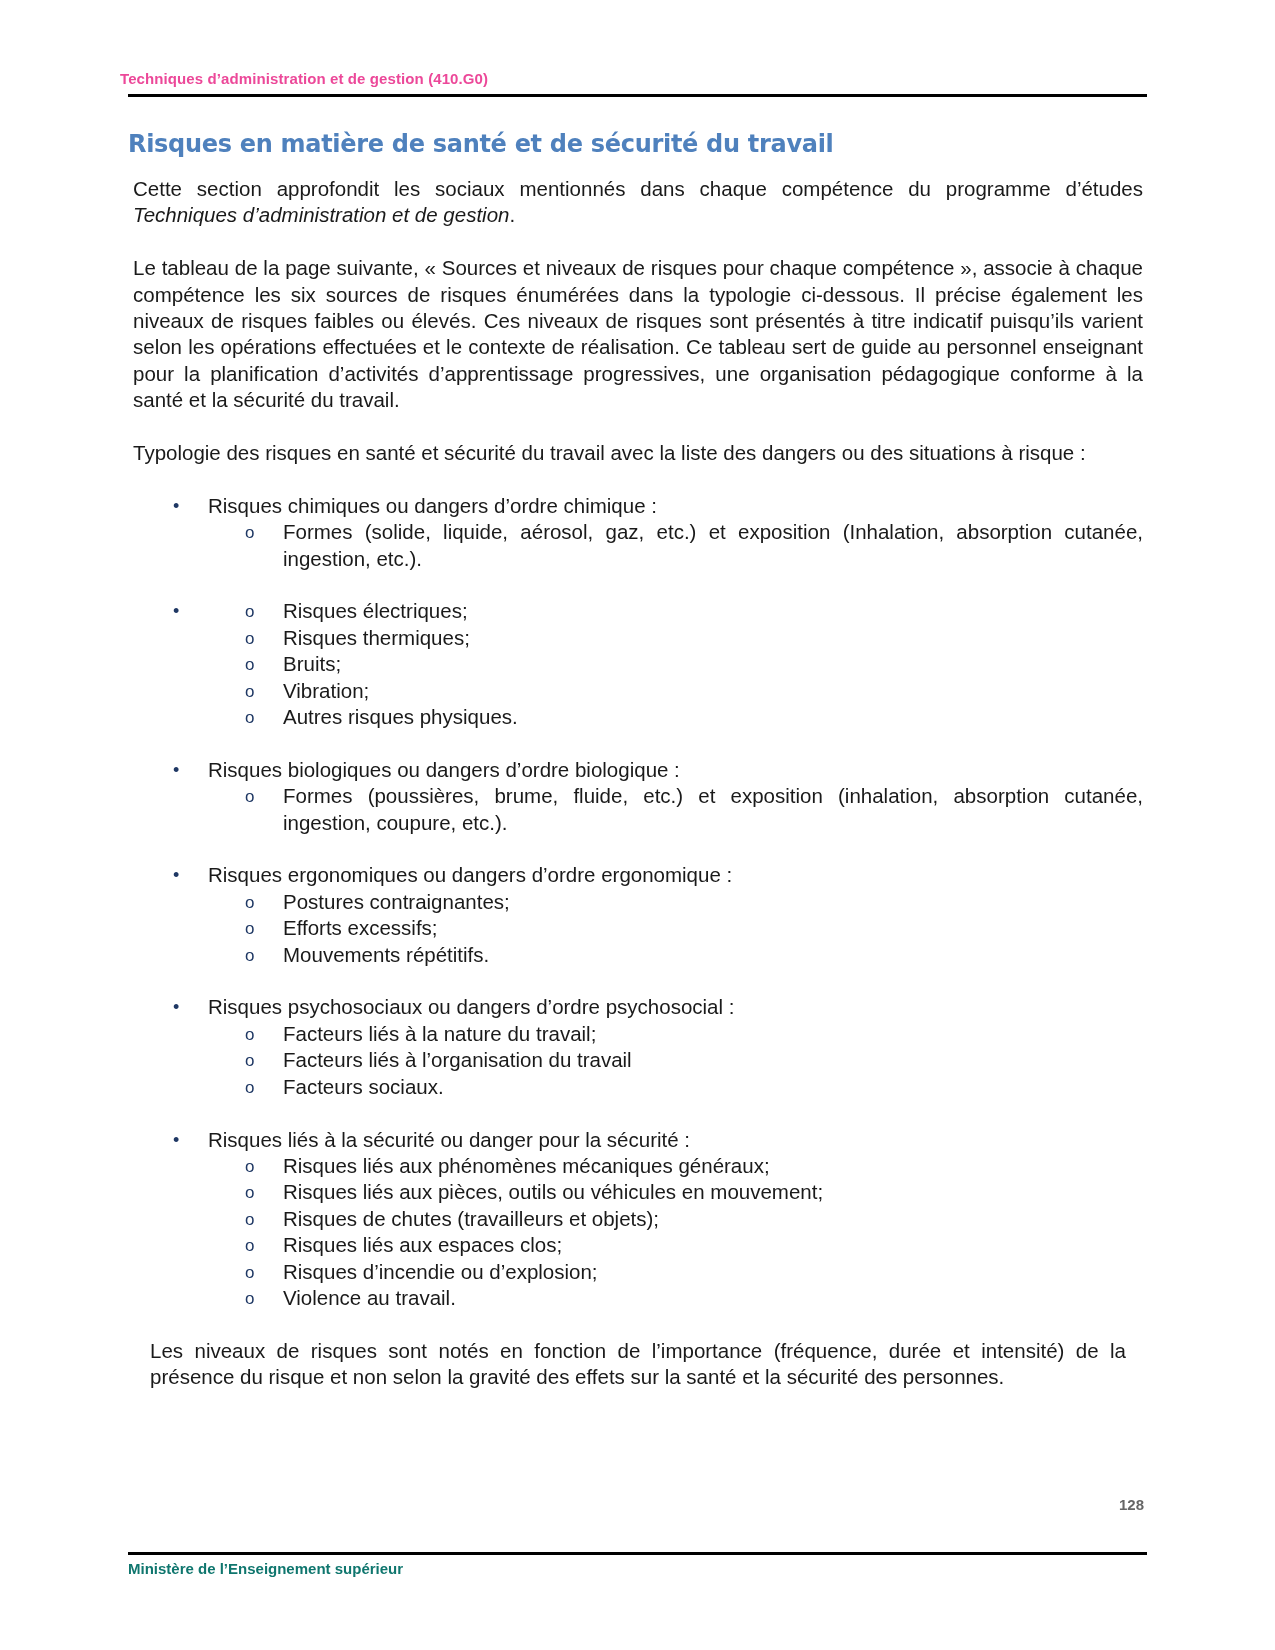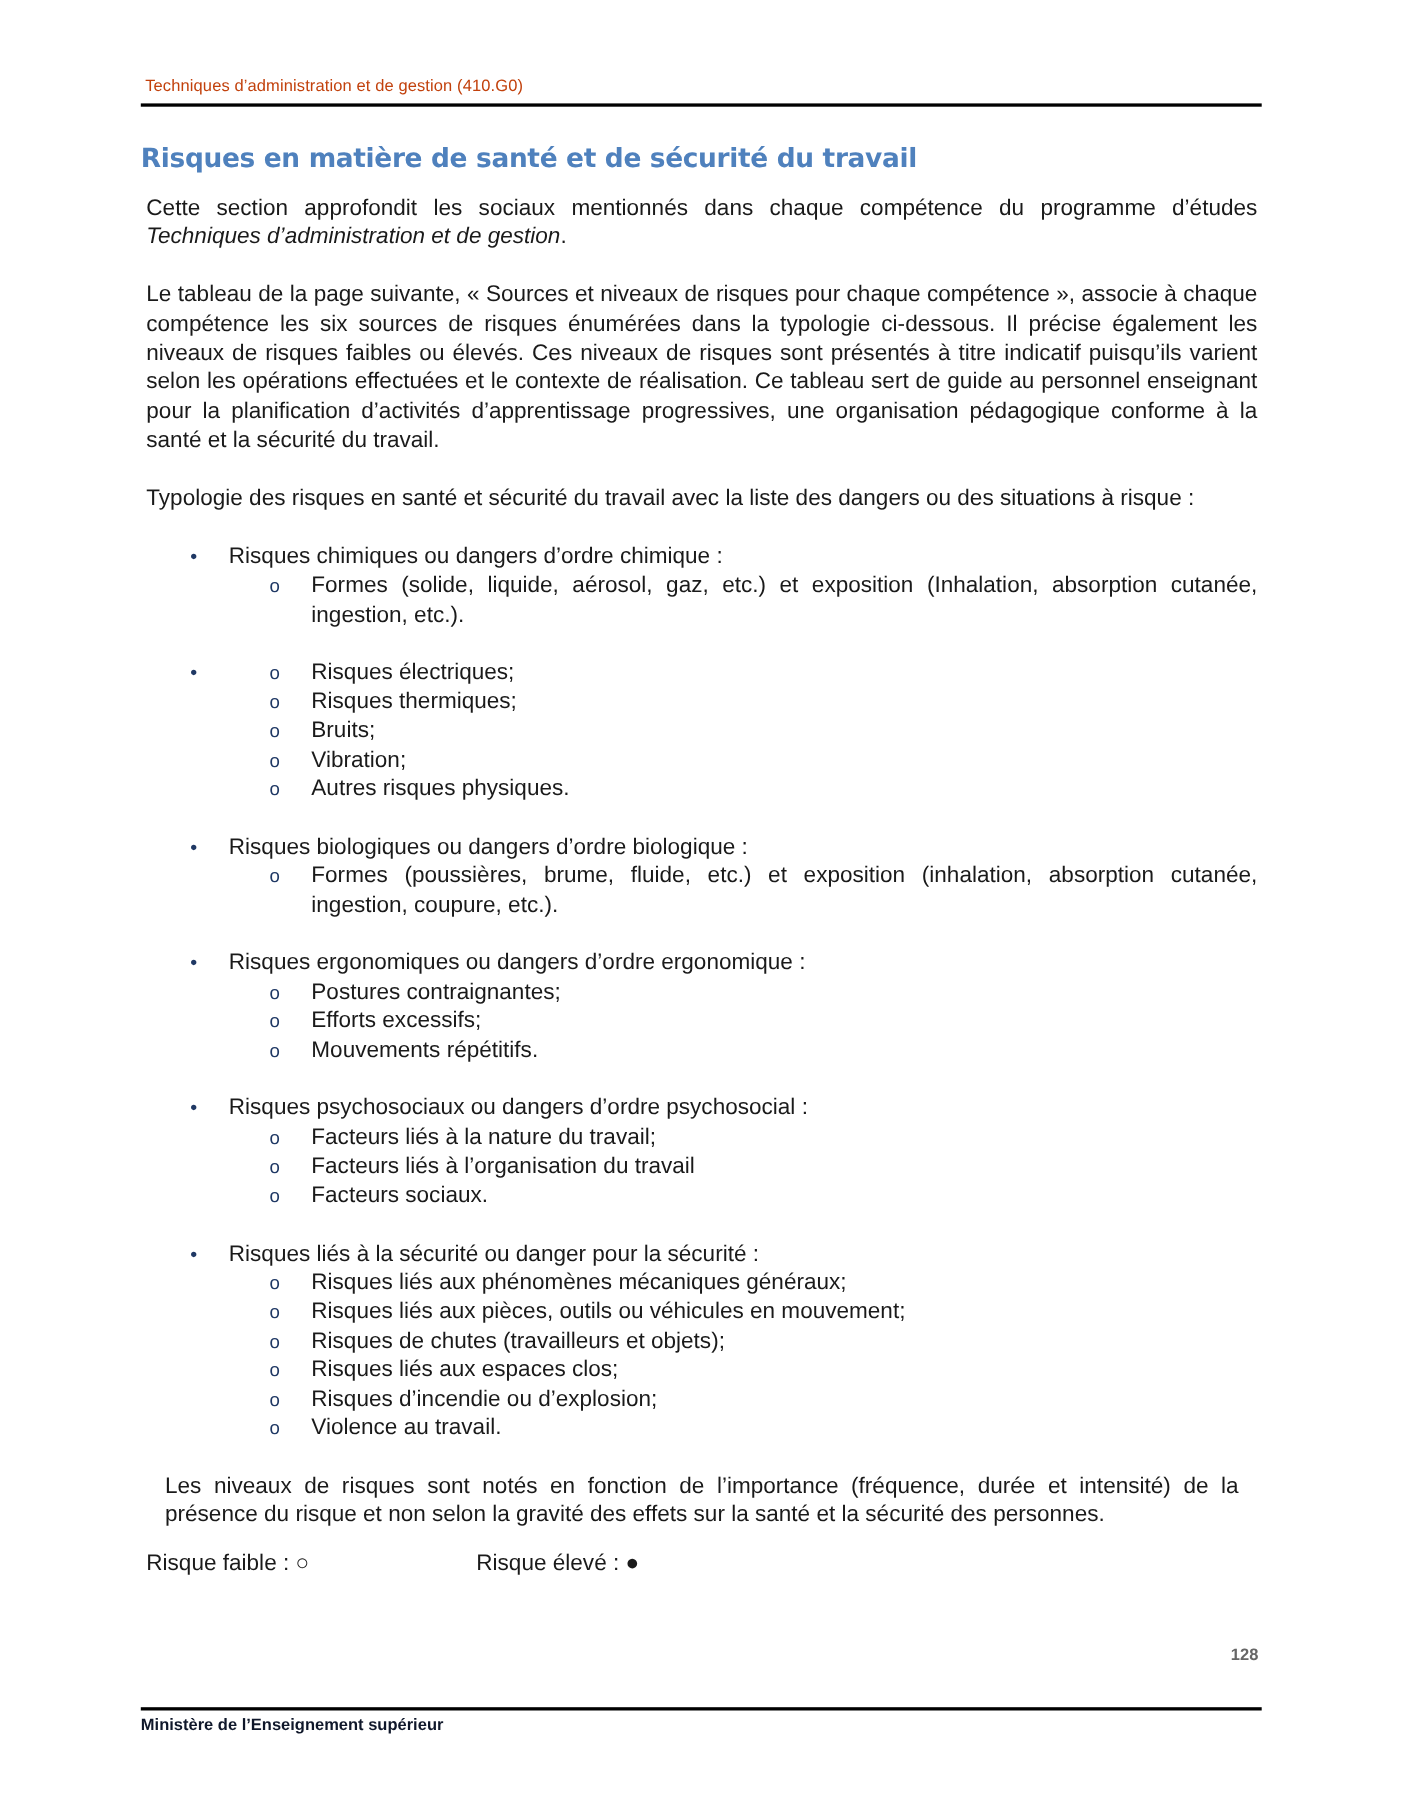--- a/index.html
+++ b/index.html
@@ -1,35 +1,35 @@
 <!DOCTYPE html>
 <html><head>
   <meta charset="utf-8">
   <style>
     html, body { margin: 0; padding: 0; background: #ffffff; }
     body { width: 1275px; height: 1650px; position: relative; overflow: hidden;
            font-family: "Liberation Sans", sans-serif; color: #1a1a1a; }
-    .header-text { position: absolute; left: 132px; top: 70px; font-size: 15px; font-weight: normal; color: #c2410c; letter-spacing: 0.1px; }
+    .header-text { position: absolute; left: 120px; top: 70px; font-size: 15px; font-weight: bold; color: #ec4899; letter-spacing: 0.1px; }
     .header-rule { position: absolute; left: 128px; top: 94px; width: 1019px; height: 3px; background: #000; }
     .page-title { position: absolute; left: 128px; top: 130px; font-family: "DejaVu Sans", sans-serif; font-weight: bold; font-size: 24px; color: #4f81bd; letter-spacing: -0.3px; }
     .content { position: absolute; left: 133px; top: 176px; width: 1010px; font-size: 20.5px; line-height: 26.4px; }
     .para { margin: 0 0 26.4px 0; text-align: justify; }
     .para .it { font-style: italic; }
     ul.main { list-style: none; margin: 0; padding: 0; }
     ul.main > li { position: relative; padding-left: 75px; margin-bottom: 26.4px; }
     .bullet { position: absolute; left: 40px; top: 0; color: #1f3864; font-size: 18px; }
     ul.sub { list-style: none; margin: 0; padding: 0; }
     ul.sub > li { position: relative; padding-left: 75px; text-align: justify; }
     .subbullet { position: absolute; left: 112px; margin-left: -75px; color: #1f3864; font-size: 17px; top: 1px; }
     .niveaux-title { font-weight: bold; margin-top: -4px; }
     .legend-row { margin-top: 10px; }
     .legend-row span.lg { display: inline-block; }
     .legend-faible { width: 300px; }
     .footer-rule { position: absolute; left: 128px; top: 1552px; width: 1019px; height: 3px; background: #000; }
-    .footer-left { position: absolute; left: 128px; top: 1560px; font-size: 15px; font-weight: bold; color: #0f172a; }
+    .footer-left { position: absolute; left: 128px; top: 1560px; font-size: 15px; font-weight: bold; color: #0f766e; }
     .footer-right { position: absolute; right: 131px; top: 1496px; font-size: 15px; font-weight: bold; color: #666666; }
   </style>
 </head>
 <body>
 
 <div class="header-text">Techniques d’administration et de gestion (410.G0)</div>
 <div class="header-rule"></div>
 
 <h1 class="page-title" style="margin:0;text-align:right;">Risques en matière de santé et de sécurité du travail</h1>
 
@@ -66,20 +66,17 @@
           <li><span class="subbullet">o</span><span>Risques liés aux phénomènes mécaniques généraux;</span></li>
           <li><span class="subbullet">o</span><span>Risques liés aux pièces, outils ou véhicules en mouvement;</span></li>
           <li><span class="subbullet">o</span><span>Risques de chutes (travailleurs et objets);</span></li>
           <li><span class="subbullet">o</span><span>Risques liés aux espaces clos;</span></li>
           <li><span class="subbullet">o</span><span>Risques d’incendie ou d’explosion;</span></li>
           <li><span class="subbullet">o</span><span>Violence au travail.</span></li>
         </ul></li>
     </ul>
 
   <p class="para" style="margin:17px;">Les niveaux de risques sont notés en fonction de l’importance (fréquence, durée et intensité) de la présence du risque et non selon la gravité des effets sur la santé et la sécurité des personnes.</p>
-  <div class="legend-row">
-    <span class="lg legend-faible">Risque faible : ○</span><span class="lg">Risque élevé : ●</span>
-  </div>
 </div>
 
 <div class="footer-rule"></div>
 <div class="footer-left">Ministère de l’Enseignement supérieur</div>
 <div class="footer-right">128</div>
 
 </body></html>

